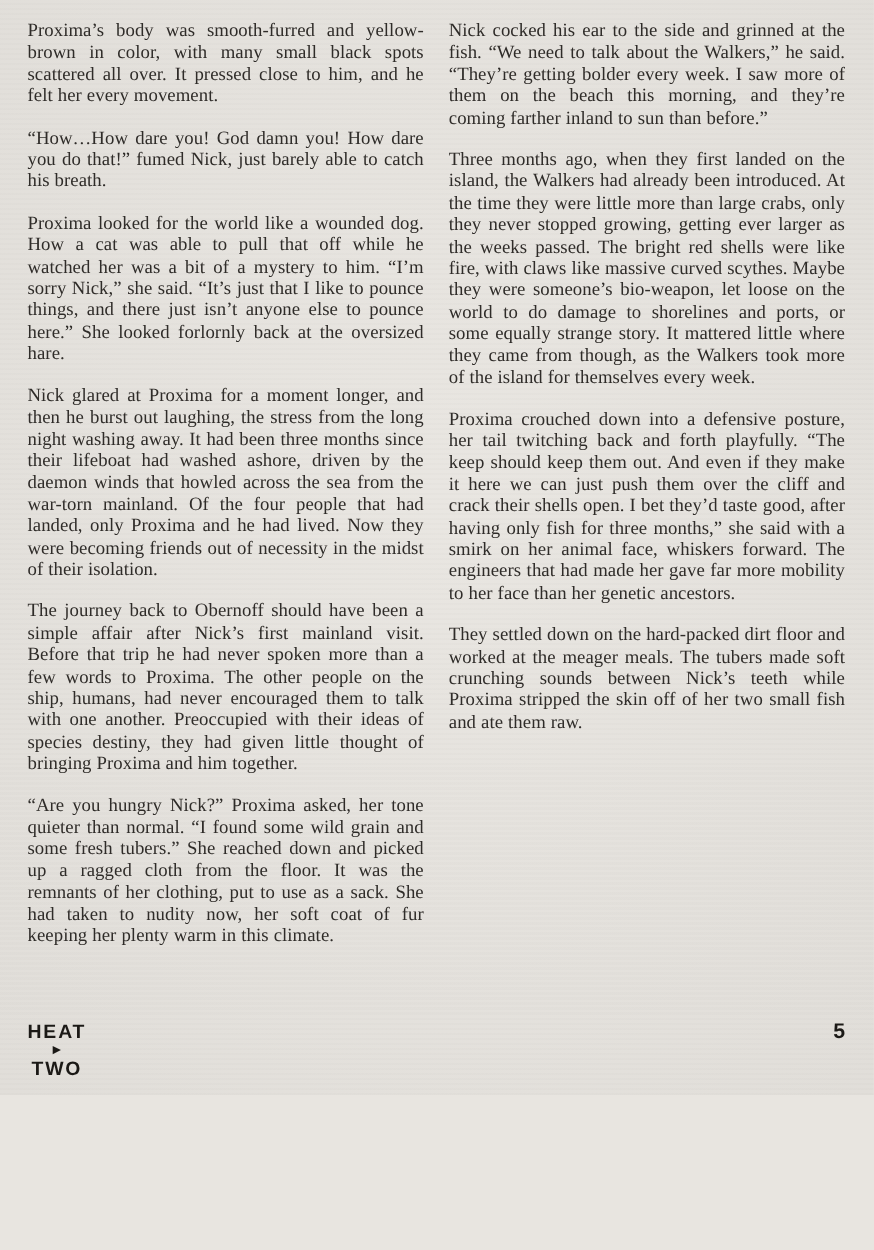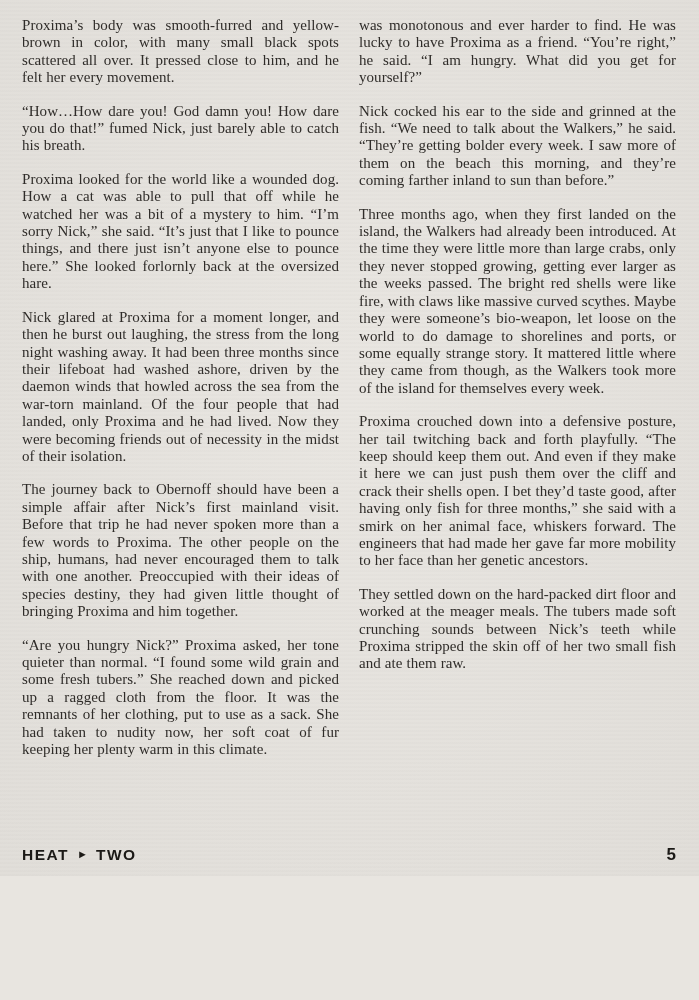--- a/index.html
+++ b/index.html
@@ -58,20 +58,21 @@
     align-items: baseline;
     color: var(--footer-ink);
     font-family: "Liberation Sans", "DejaVu Sans", sans-serif;
     font-weight: bold;
   }
   .running-head {
     font-size: 15.5px;
     letter-spacing: 1.5px;
     display: flex;
     align-items: center;
+    flex-direction: column;
   }
   .running-head .arrow {
     font-size: 11px;
     margin: 0 8px;
     letter-spacing: 0;
     position: relative;
     top: -1px;
   }
   .page-number {
     font-size: 17px;
@@ -85,21 +86,20 @@
   <div class="text-columns">
     <div class="column">
         <p class="para">Proxima’s body was smooth-furred and yellow-brown in color, with many small black spots scattered all over. It pressed close to him, and he felt her every movement.</p>
         <p class="para">“How…How dare you! God damn you! How dare you do that!” fumed Nick, just barely able to catch his breath.</p>
         <p class="para">Proxima looked for the world like a wounded dog. How a cat was able to pull that off while he watched her was a bit of a mystery to him. “I’m sorry Nick,” she said. “It’s just that I like to pounce things, and there just isn’t anyone else to pounce here.” She looked forlornly back at the oversized hare.</p>
         <p class="para">Nick glared at Proxima for a moment longer, and then he burst out laughing, the stress from the long night washing away. It had been three months since their lifeboat had washed ashore, driven by the daemon winds that howled across the sea from the war-torn mainland. Of the four people that had landed, only Proxima and he had lived. Now they were becoming friends out of necessity in the midst of their isolation.</p>
         <p class="para">The journey back to Obernoff should have been a simple affair after Nick’s first mainland visit. Before that trip he had never spoken more than a few words to Proxima. The other people on the ship, humans, had never encouraged them to talk with one another. Preoccupied with their ideas of species destiny, they had given little thought of bringing Proxima and him together.</p>
         <p class="para">“Are you hungry Nick?” Proxima asked, her tone quieter than normal. “I found some wild grain and some fresh tubers.” She reached down and picked up a ragged cloth from the floor. It was the remnants of her clothing, put to use as a sack. She had taken to nudity now, her soft coat of fur keeping her plenty warm in this climate.</p>
       </div>
     <div class="column">
-        <p class="para">was monotonous and ever harder to find. He was lucky to have Proxima as a friend. “You’re right,” he said. “I am hungry. What did you get for yourself?”</p>
         <p class="para">Nick cocked his ear to the side and grinned at the fish. “We need to talk about the Walkers,” he said. “They’re getting bolder every week. I saw more of them on the beach this morning, and they’re coming farther inland to sun than before.”</p>
         <p class="para">Three months ago, when they first landed on the island, the Walkers had already been introduced. At the time they were little more than large crabs, only they never stopped growing, getting ever larger as the weeks passed. The bright red shells were like fire, with claws like massive curved scythes. Maybe they were someone’s bio-weapon, let loose on the world to do damage to shorelines and ports, or some equally strange story. It mattered little where they came from though, as the Walkers took more of the island for themselves every week.</p>
         <p class="para">Proxima crouched down into a defensive posture, her tail twitching back and forth playfully. “The keep should keep them out. And even if they make it here we can just push them over the cliff and crack their shells open. I bet they’d taste good, after having only fish for three months,” she said with a smirk on her animal face, whiskers forward. The engineers that had made her gave far more mobility to her face than her genetic ancestors.</p>
         <p class="para">They settled down on the hard-packed dirt floor and worked at the meager meals. The tubers made soft crunching sounds between Nick’s teeth while Proxima stripped the skin off of her two small fish and ate them raw.</p>
       </div>
   </div>
 
   <div class="footer">
     <div class="running-head">
       <span>HEAT</span>

